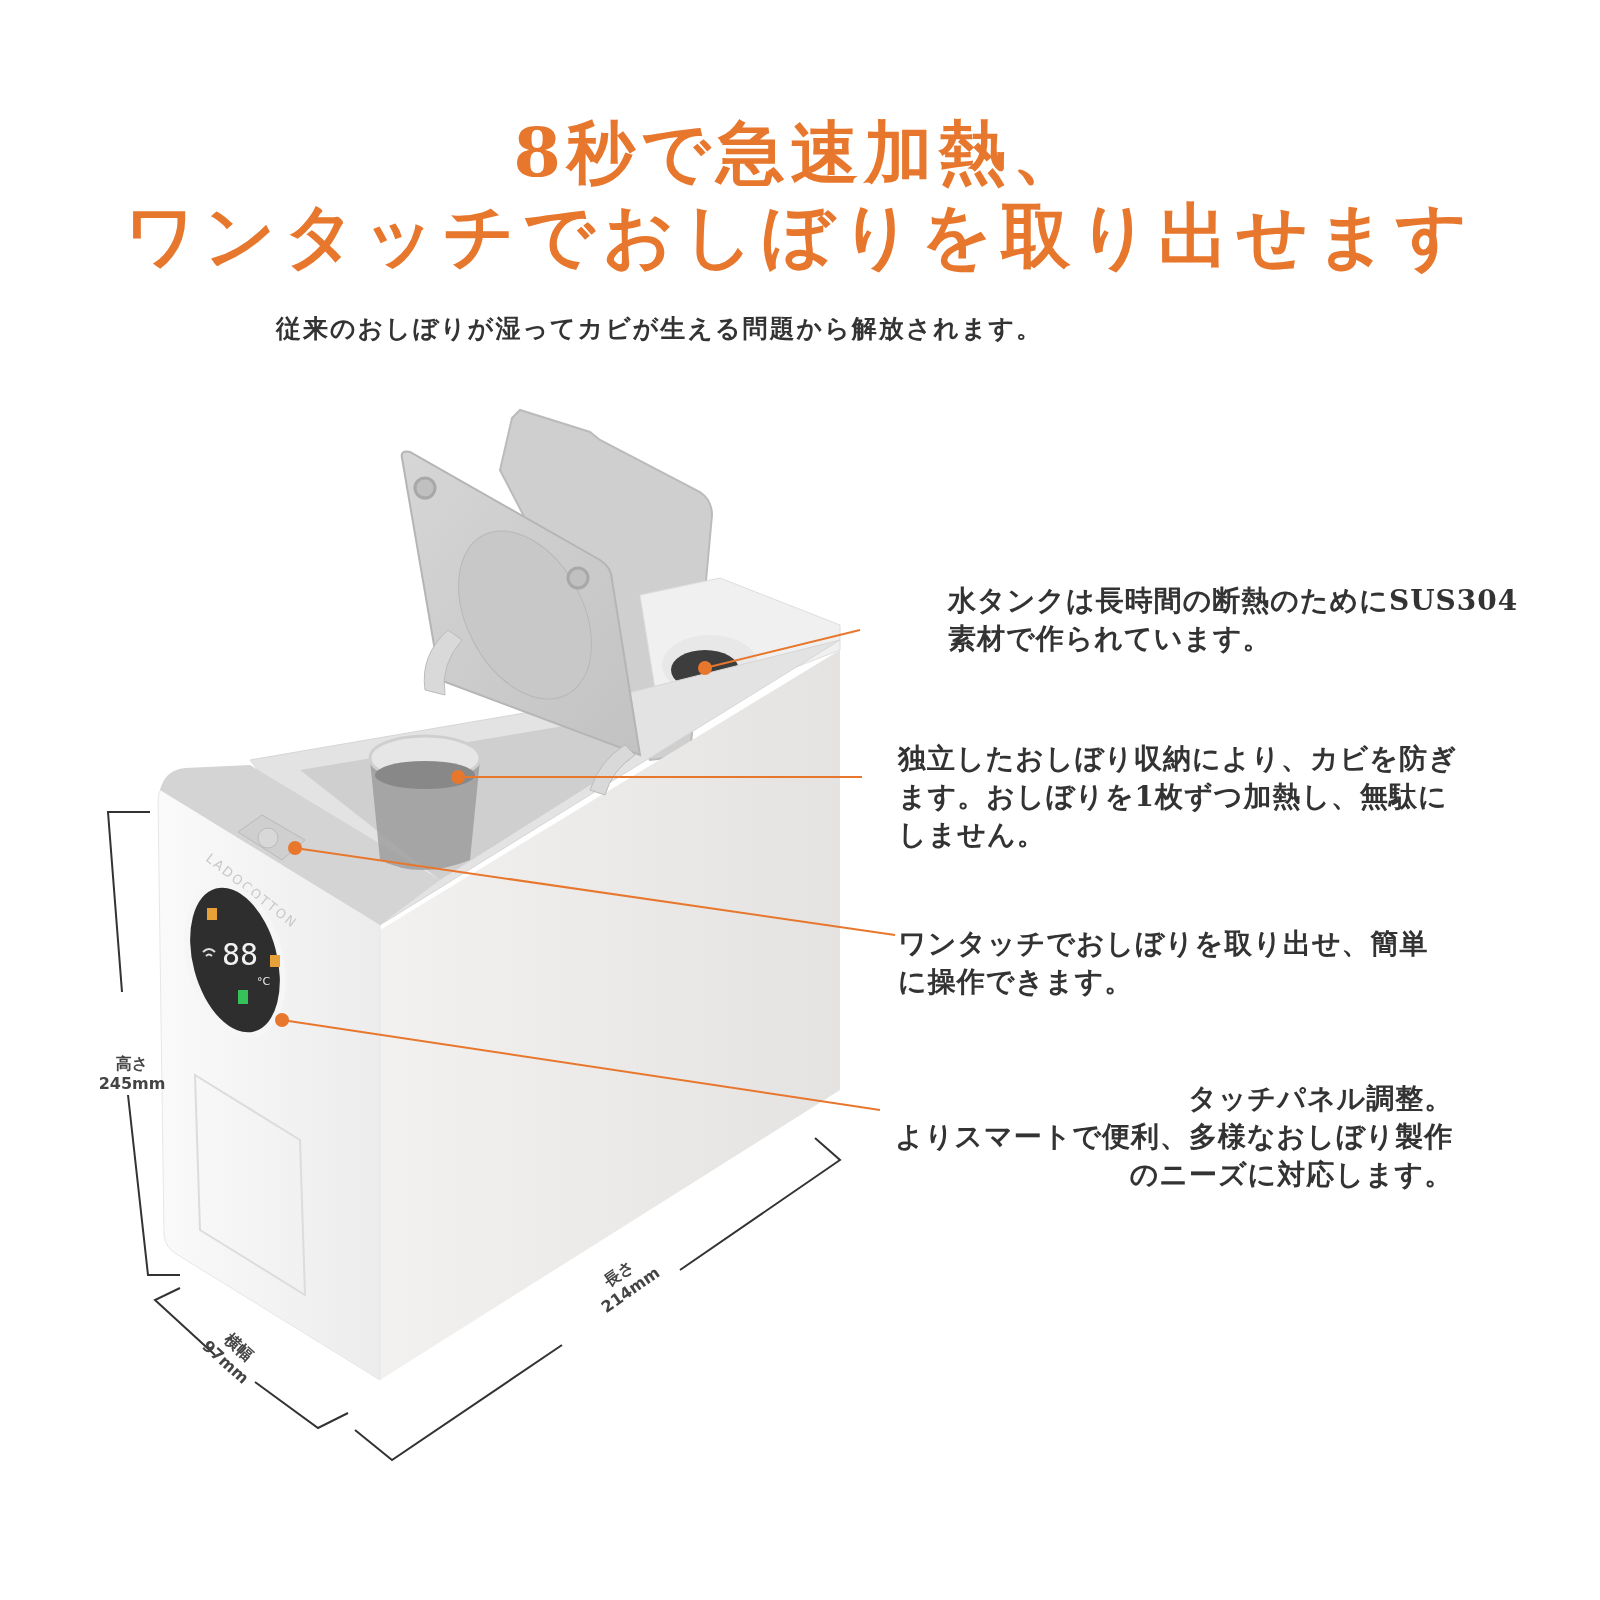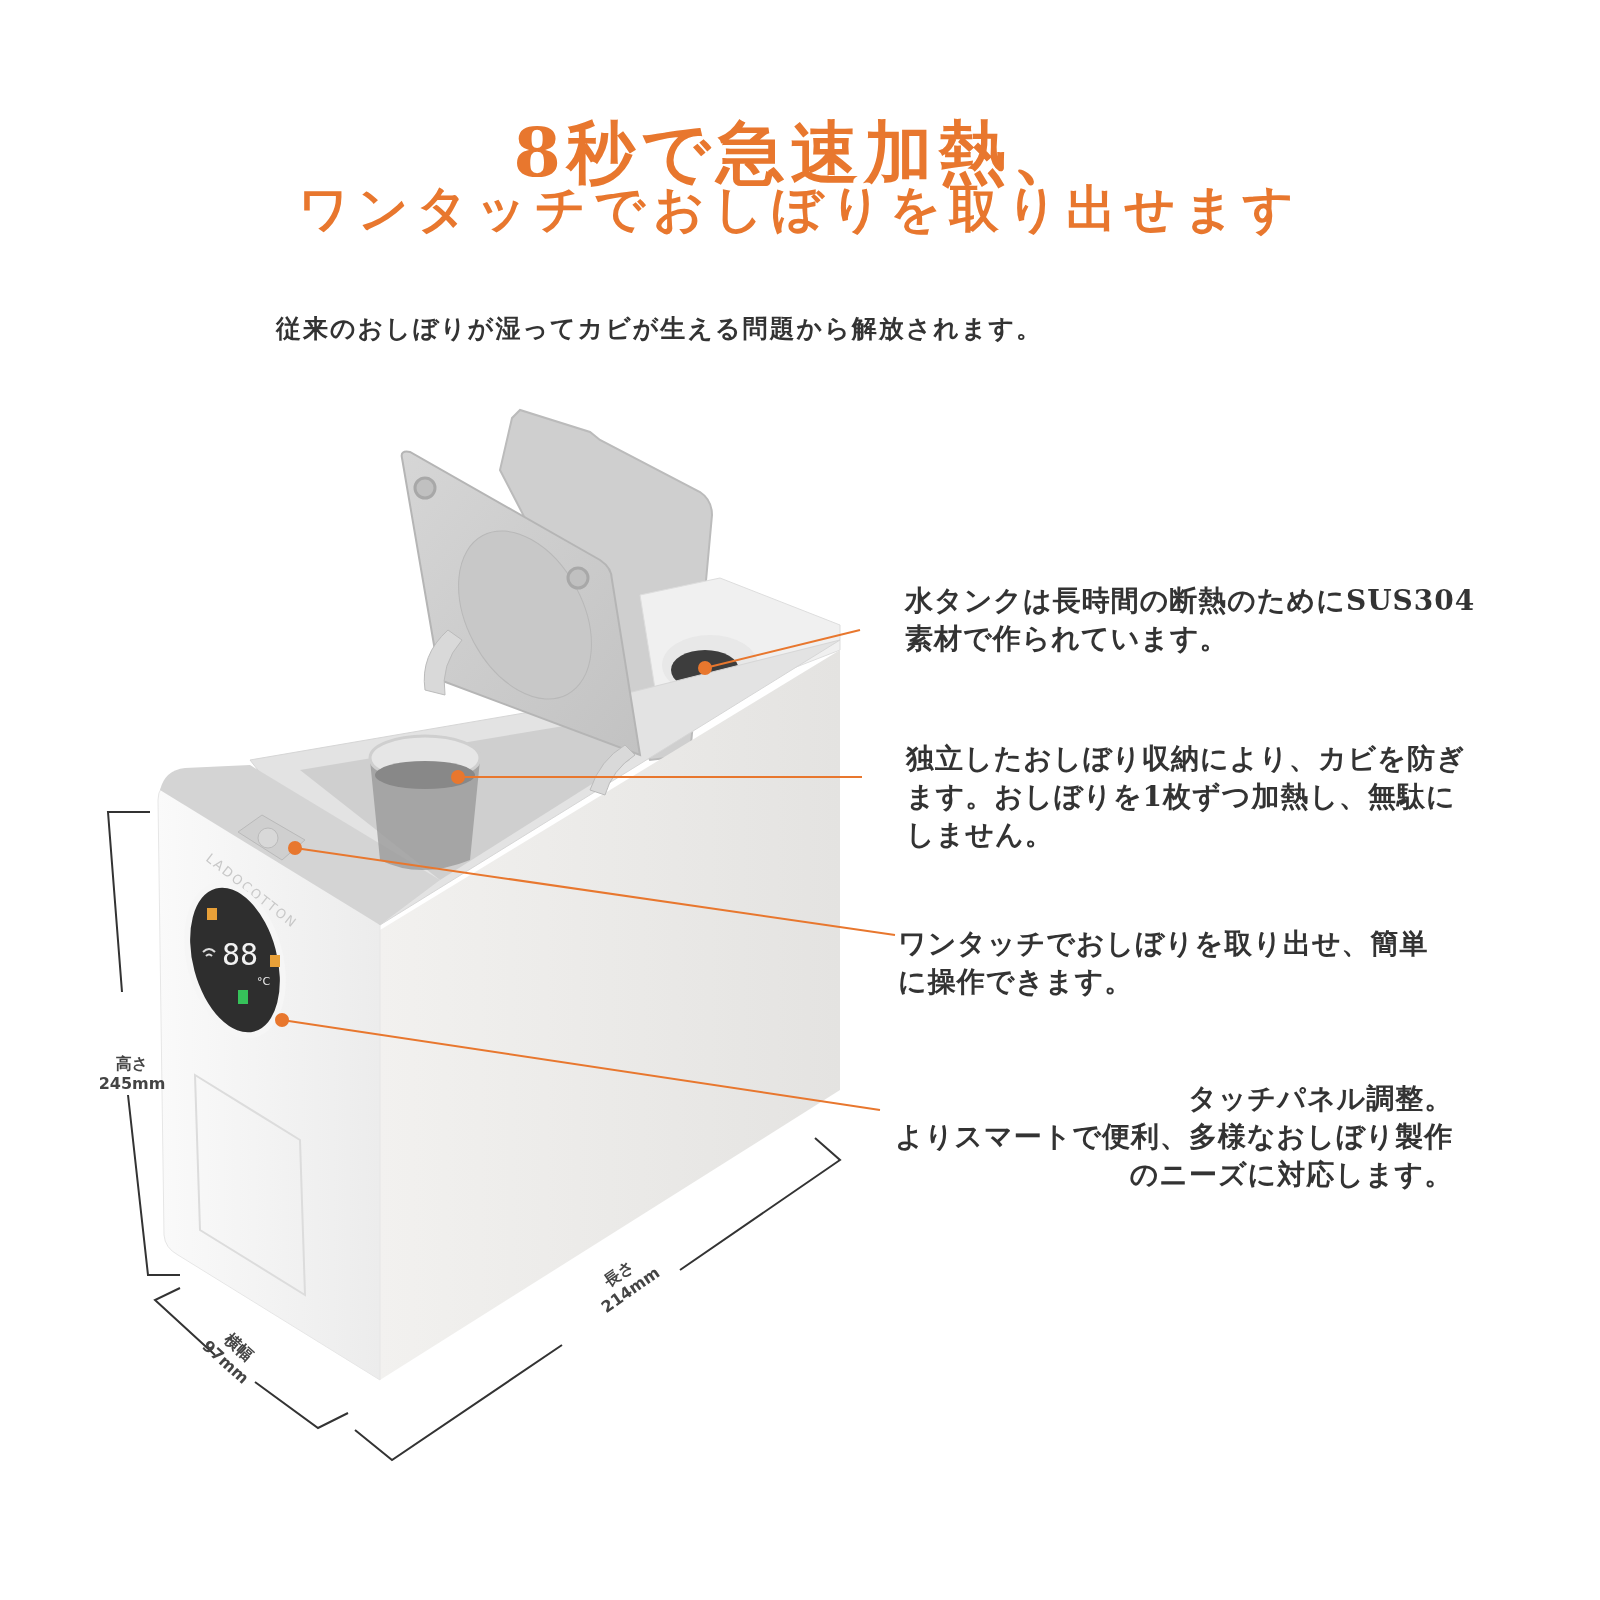--- a/index.html
+++ b/index.html
@@ -1,19 +1,19 @@
 <!DOCTYPE html>
 <html><head>
   <meta charset="utf-8">
   <style>
     html, body { margin:0; padding:0; background:#ffffff; }
     body { width:1600px; height:1600px; position:relative; overflow:hidden; font-family:"DejaVu Serif", serif; }
     .headline { position:absolute; left:0; width:1600px; text-align:center; color:#e8772e; font-family:"DejaVu Serif", serif; font-weight:bold; letter-spacing:6px; }
     .h1 { top:108px; font-size:68px; }
-    .h2 { top:176px; font-size:50px; letter-spacing:8px; }
+    .h2 { top:190px; font-size:70px; letter-spacing:8px; }
     .subtitle { position:absolute; top:312px; left:8px; width:1303px; text-align:center; font-size:25px; font-weight:bold; color:#333; letter-spacing:2px; }
     .callout { position:absolute; font-family:"DejaVu Serif", serif; font-weight:bold; color:#333; font-size:28px; line-height:38px; letter-spacing:1px; }
     .callout div { white-space:nowrap; }
     .dim { position:absolute; font-family:"DejaVu Sans", sans-serif; font-weight:bold; color:#444; font-size:16px; text-align:center; line-height:20px; }
     svg.scene { position:absolute; left:0; top:0; }
   </style>
 </head>
 <body>
 
 <div class="headline h1">8秒で急速加熱、</div>
@@ -117,25 +117,25 @@
 </div>
 <div class="dim" style="left:192px; top:1335px; width:80px; transform:rotate(42deg);">
   <div>横幅</div>
   <div>97mm</div>
 </div>
 <div class="dim" style="left:580px; top:1262px; width:90px; transform:rotate(-35deg);">
   <div>長さ</div>
   <div>214mm</div>
 </div>
 
-<div class="callout" style="left:905px; top:582px;">
+<div class="callout" style="left:948px; top:582px;">
   <div>水タンクは長時間の断熱のためにSUS304</div>
   <div>素材で作られています。</div>
 </div>
-<div class="callout" style="left:898px; top:740px;margin-left:8px;">
+<div class="callout" style="left:898px; top:740px;">
   <div>独立したおしぼり収納により、カビを防ぎ</div>
   <div>ます。おしぼりを1枚ずつ加熱し、無駄に</div>
   <div>しません。</div>
 </div>
 <div class="callout" style="left:898px; top:925px;">
   <div>ワンタッチでおしぼりを取り出せ、簡単</div>
   <div>に操作できます。</div>
 </div>
 <div class="callout" style="left:895px; top:1080px;text-align:right;">
   <div>タッチパネル調整。</div>

